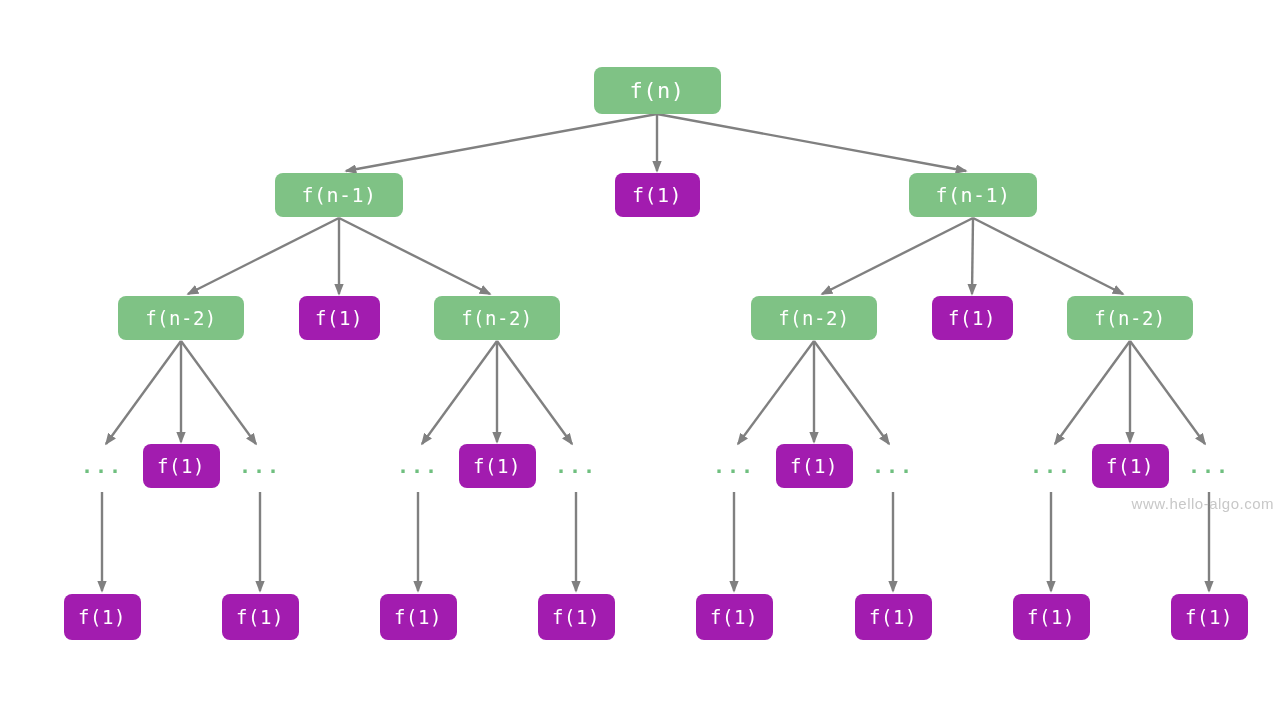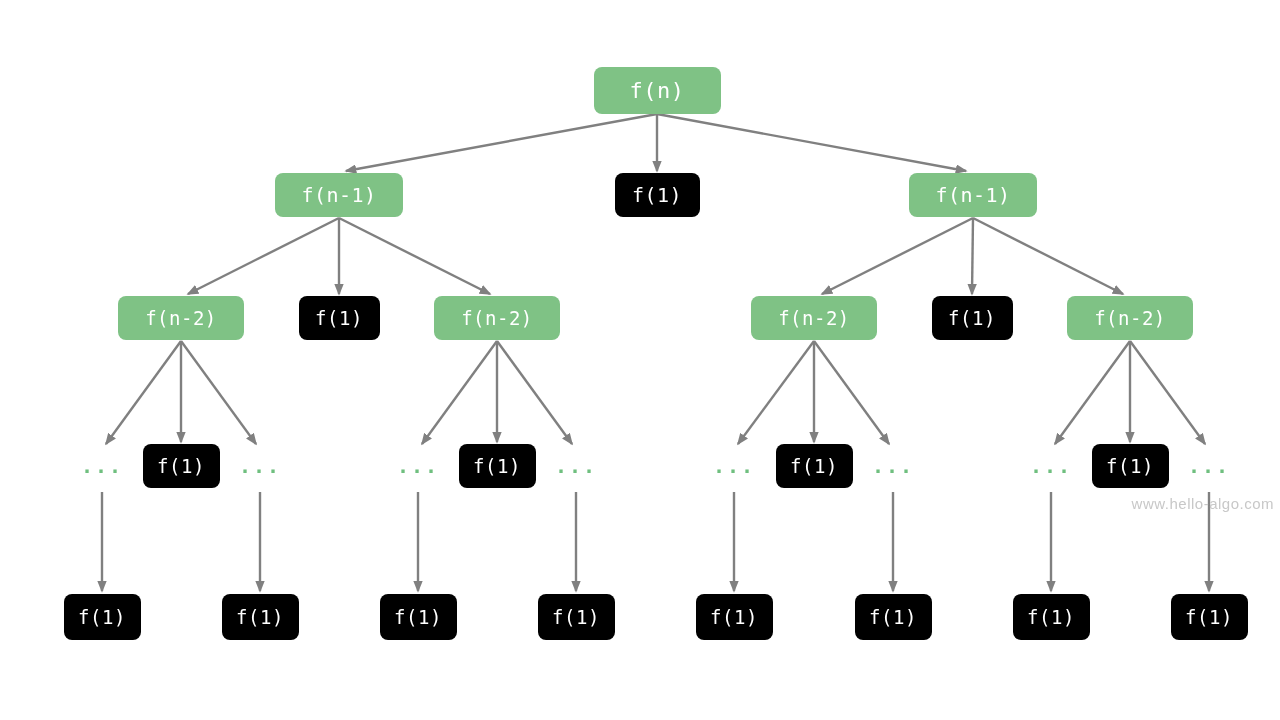--- a/index.html
+++ b/index.html
@@ -33,21 +33,21 @@
     align-items: center;
     justify-content: center;
     border-radius: 8px;
     color: #ffffff;
     font-family: "DejaVu Sans Mono", monospace;
     letter-spacing: 0.5px;
     box-sizing: border-box;
     white-space: nowrap;
   }
   .node.green { background: #7fc285; }
-  .node.teal  { background: #000000; }
+  .node.teal  { background: #a21caf; }
   .ellipsis {
     position: absolute;
     display: flex;
     align-items: center;
     justify-content: center;
     color: #6fbf7f;
     font-family: "DejaVu Sans Mono", monospace;
     font-weight: 700;
     letter-spacing: 2px;
     white-space: nowrap;

